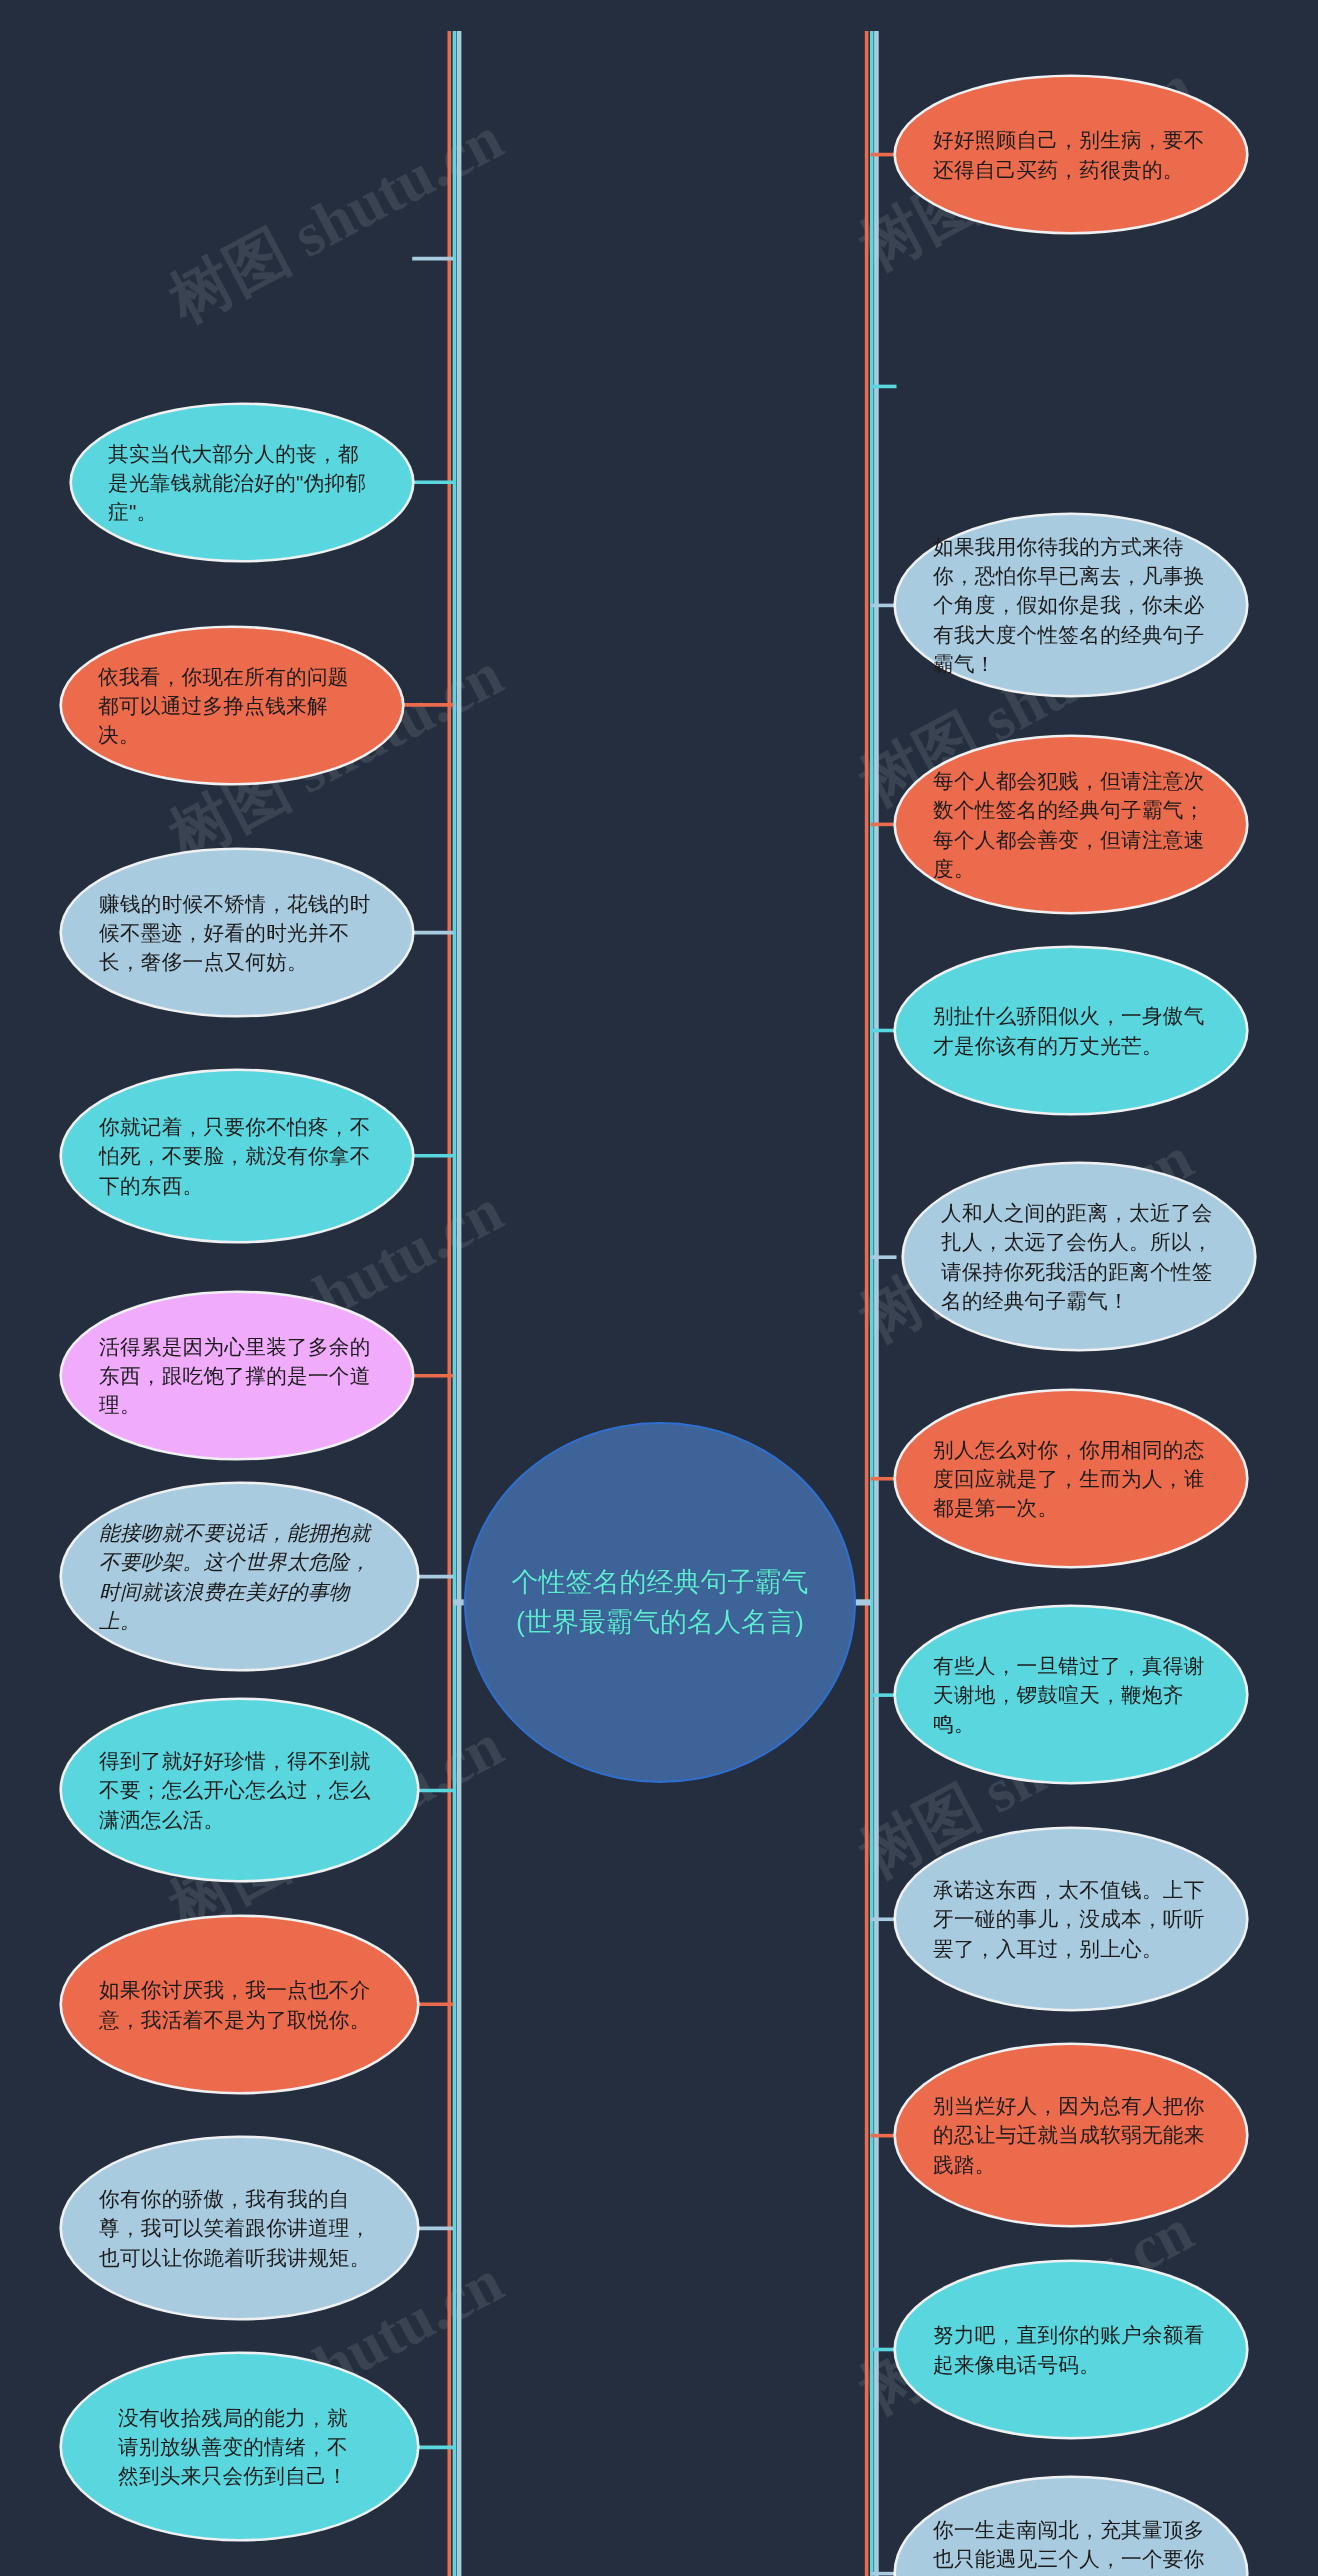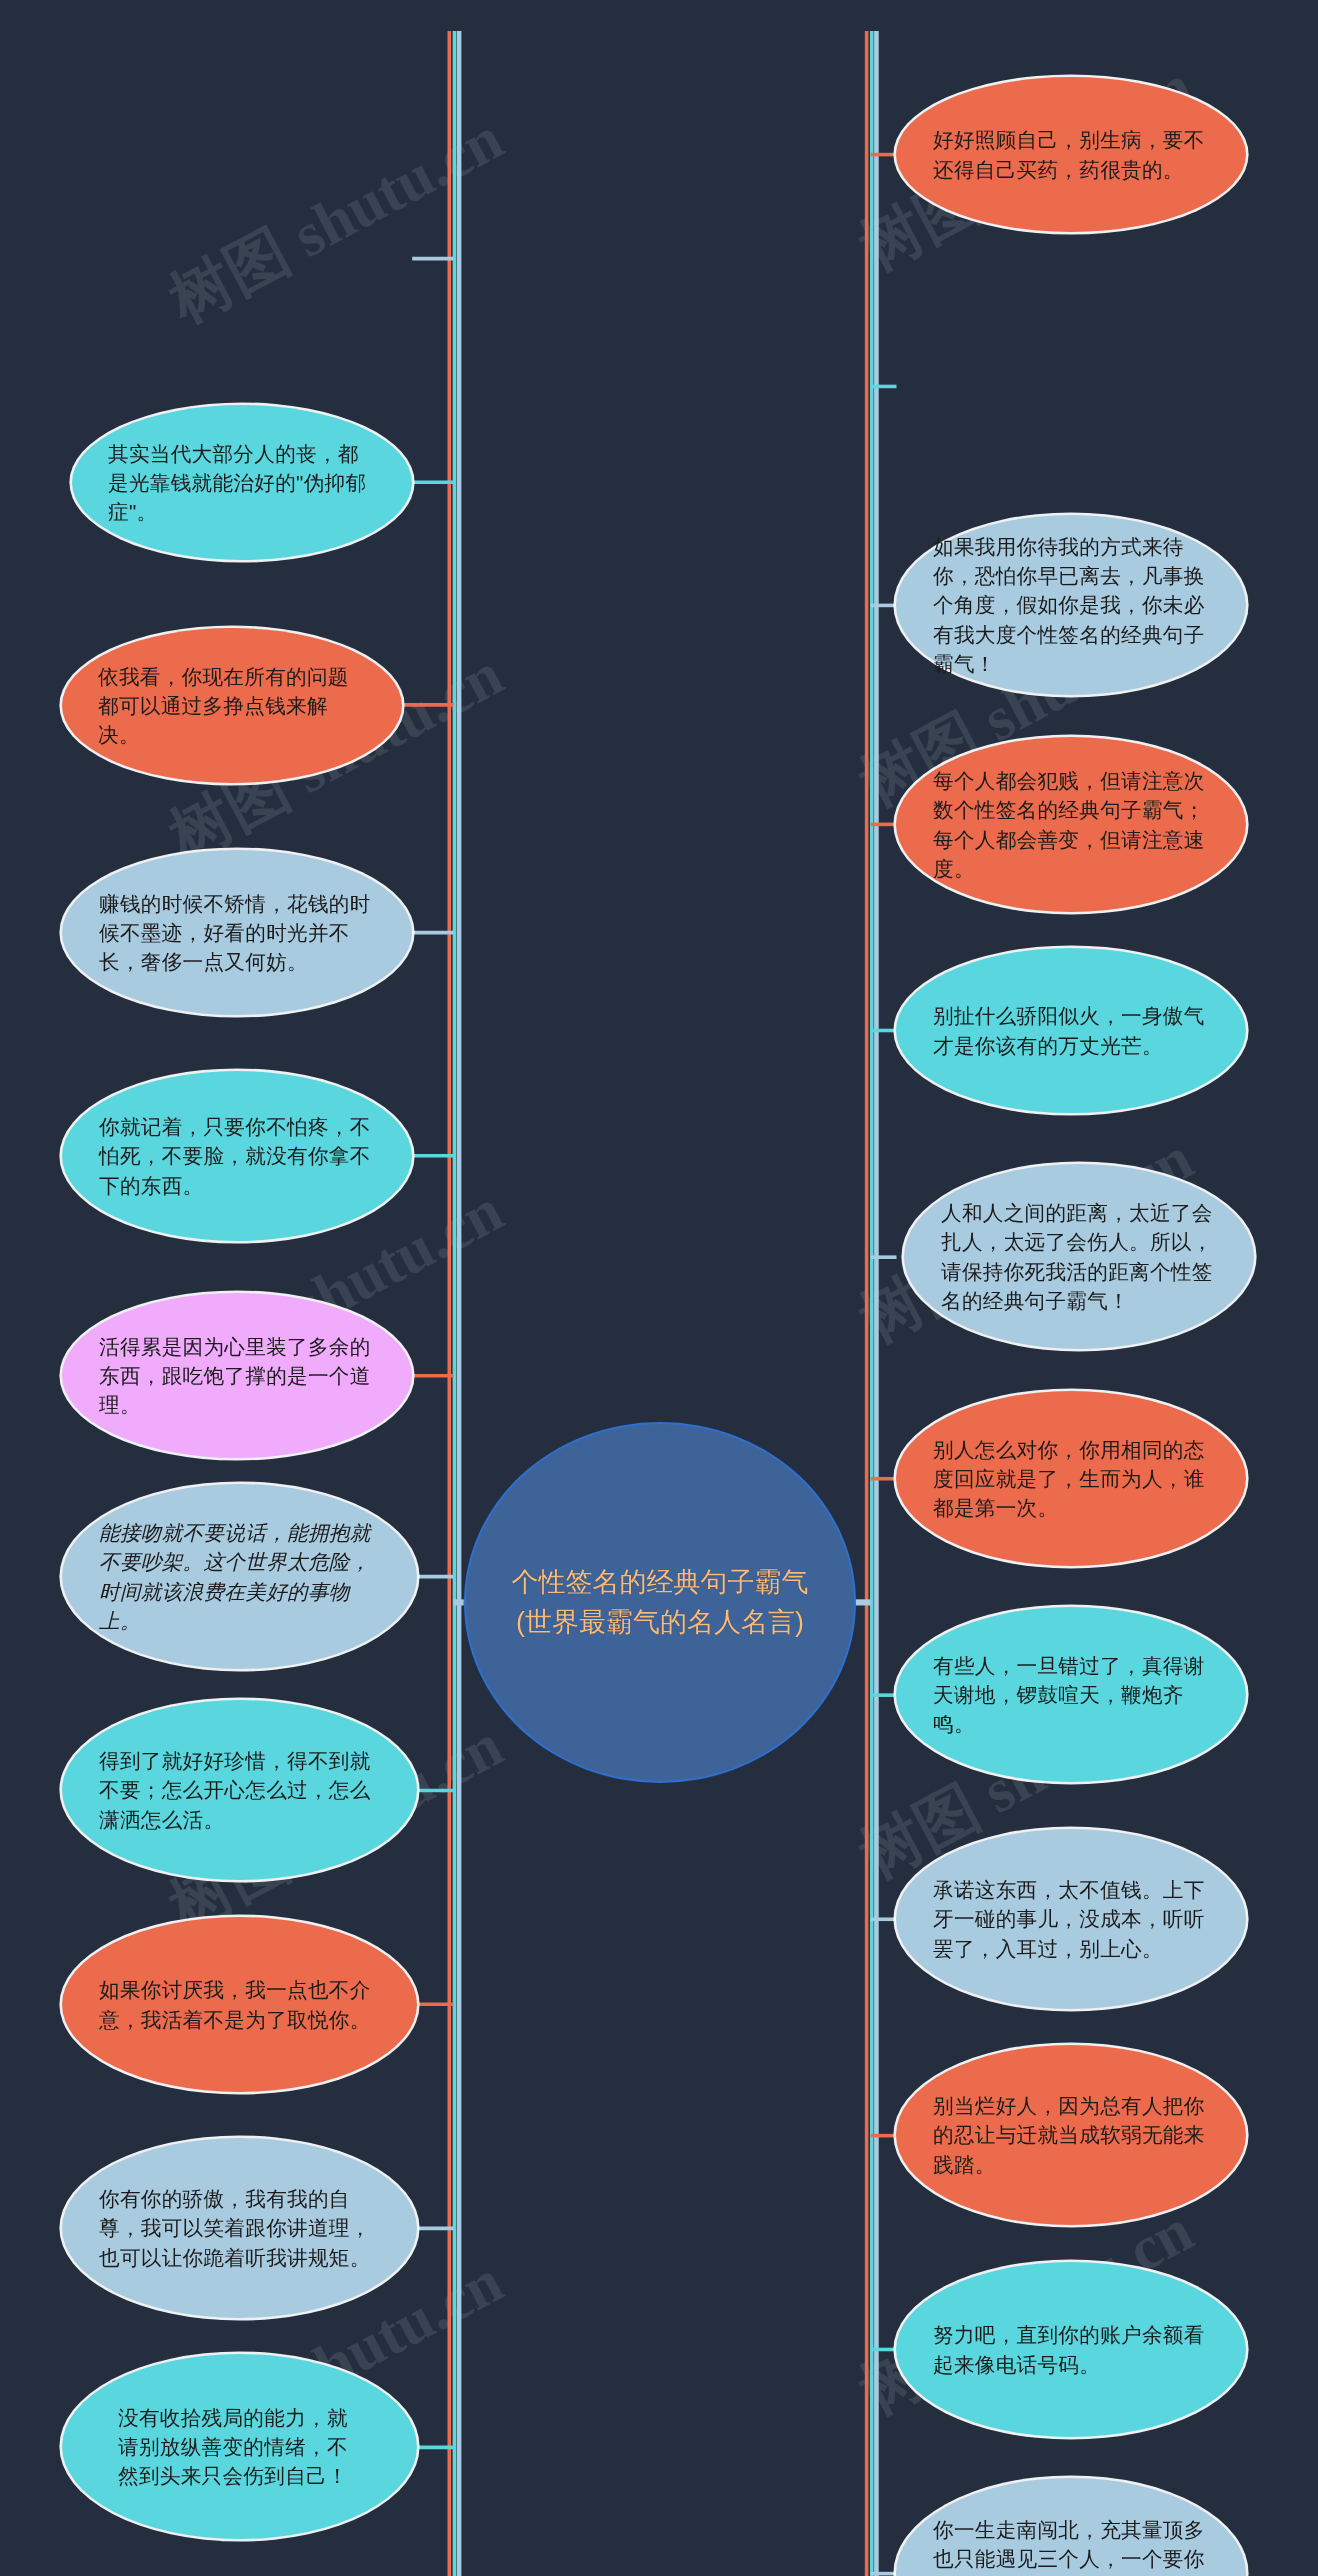--- a/index.html
+++ b/index.html
@@ -55,21 +55,21 @@
     position:absolute;
     border-radius:50%;
     background:#3d6399;
     border:2.1px solid #2f6fd0;
     display:flex;
     align-items:center;
     justify-content:center;
     z-index:4;
   }
   .hub .txt {
-    color:#fdba74;
+    color:#5eead4;
     font-size:27px;
     line-height:1.45;
     text-align:center;
     font-weight:400;
     text-shadow:0 0 1px rgba(0,0,0,.35);
     padding:0 31px;
   }
 </style>
 </head>
 <body>

